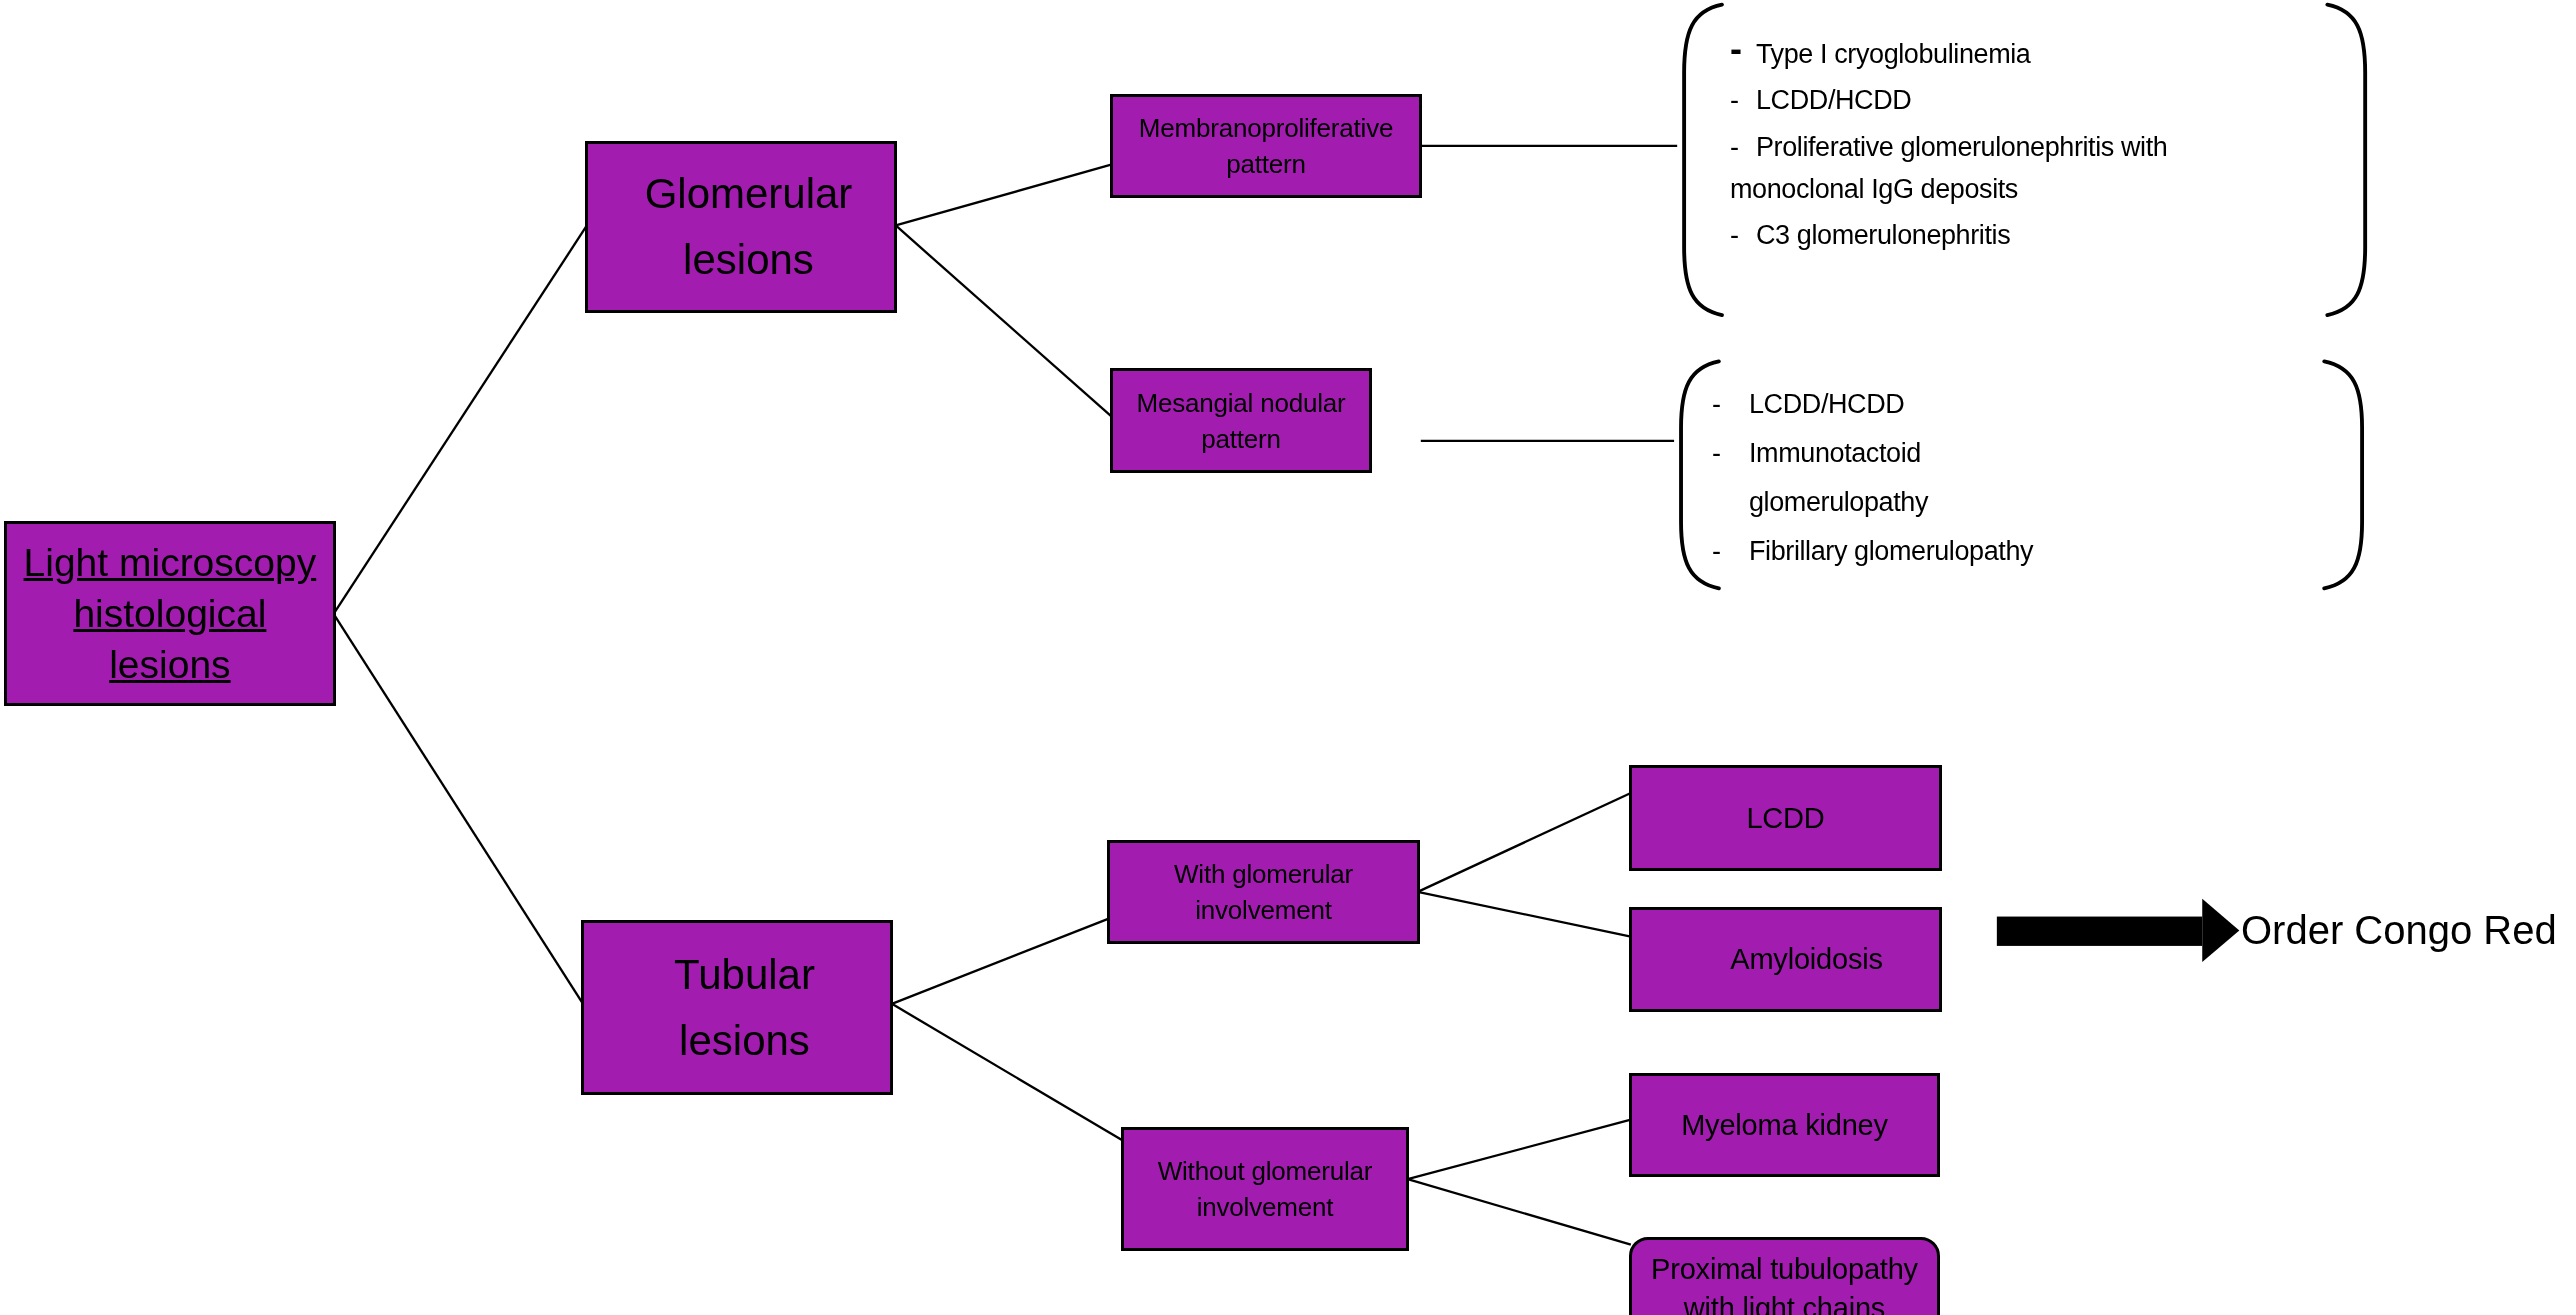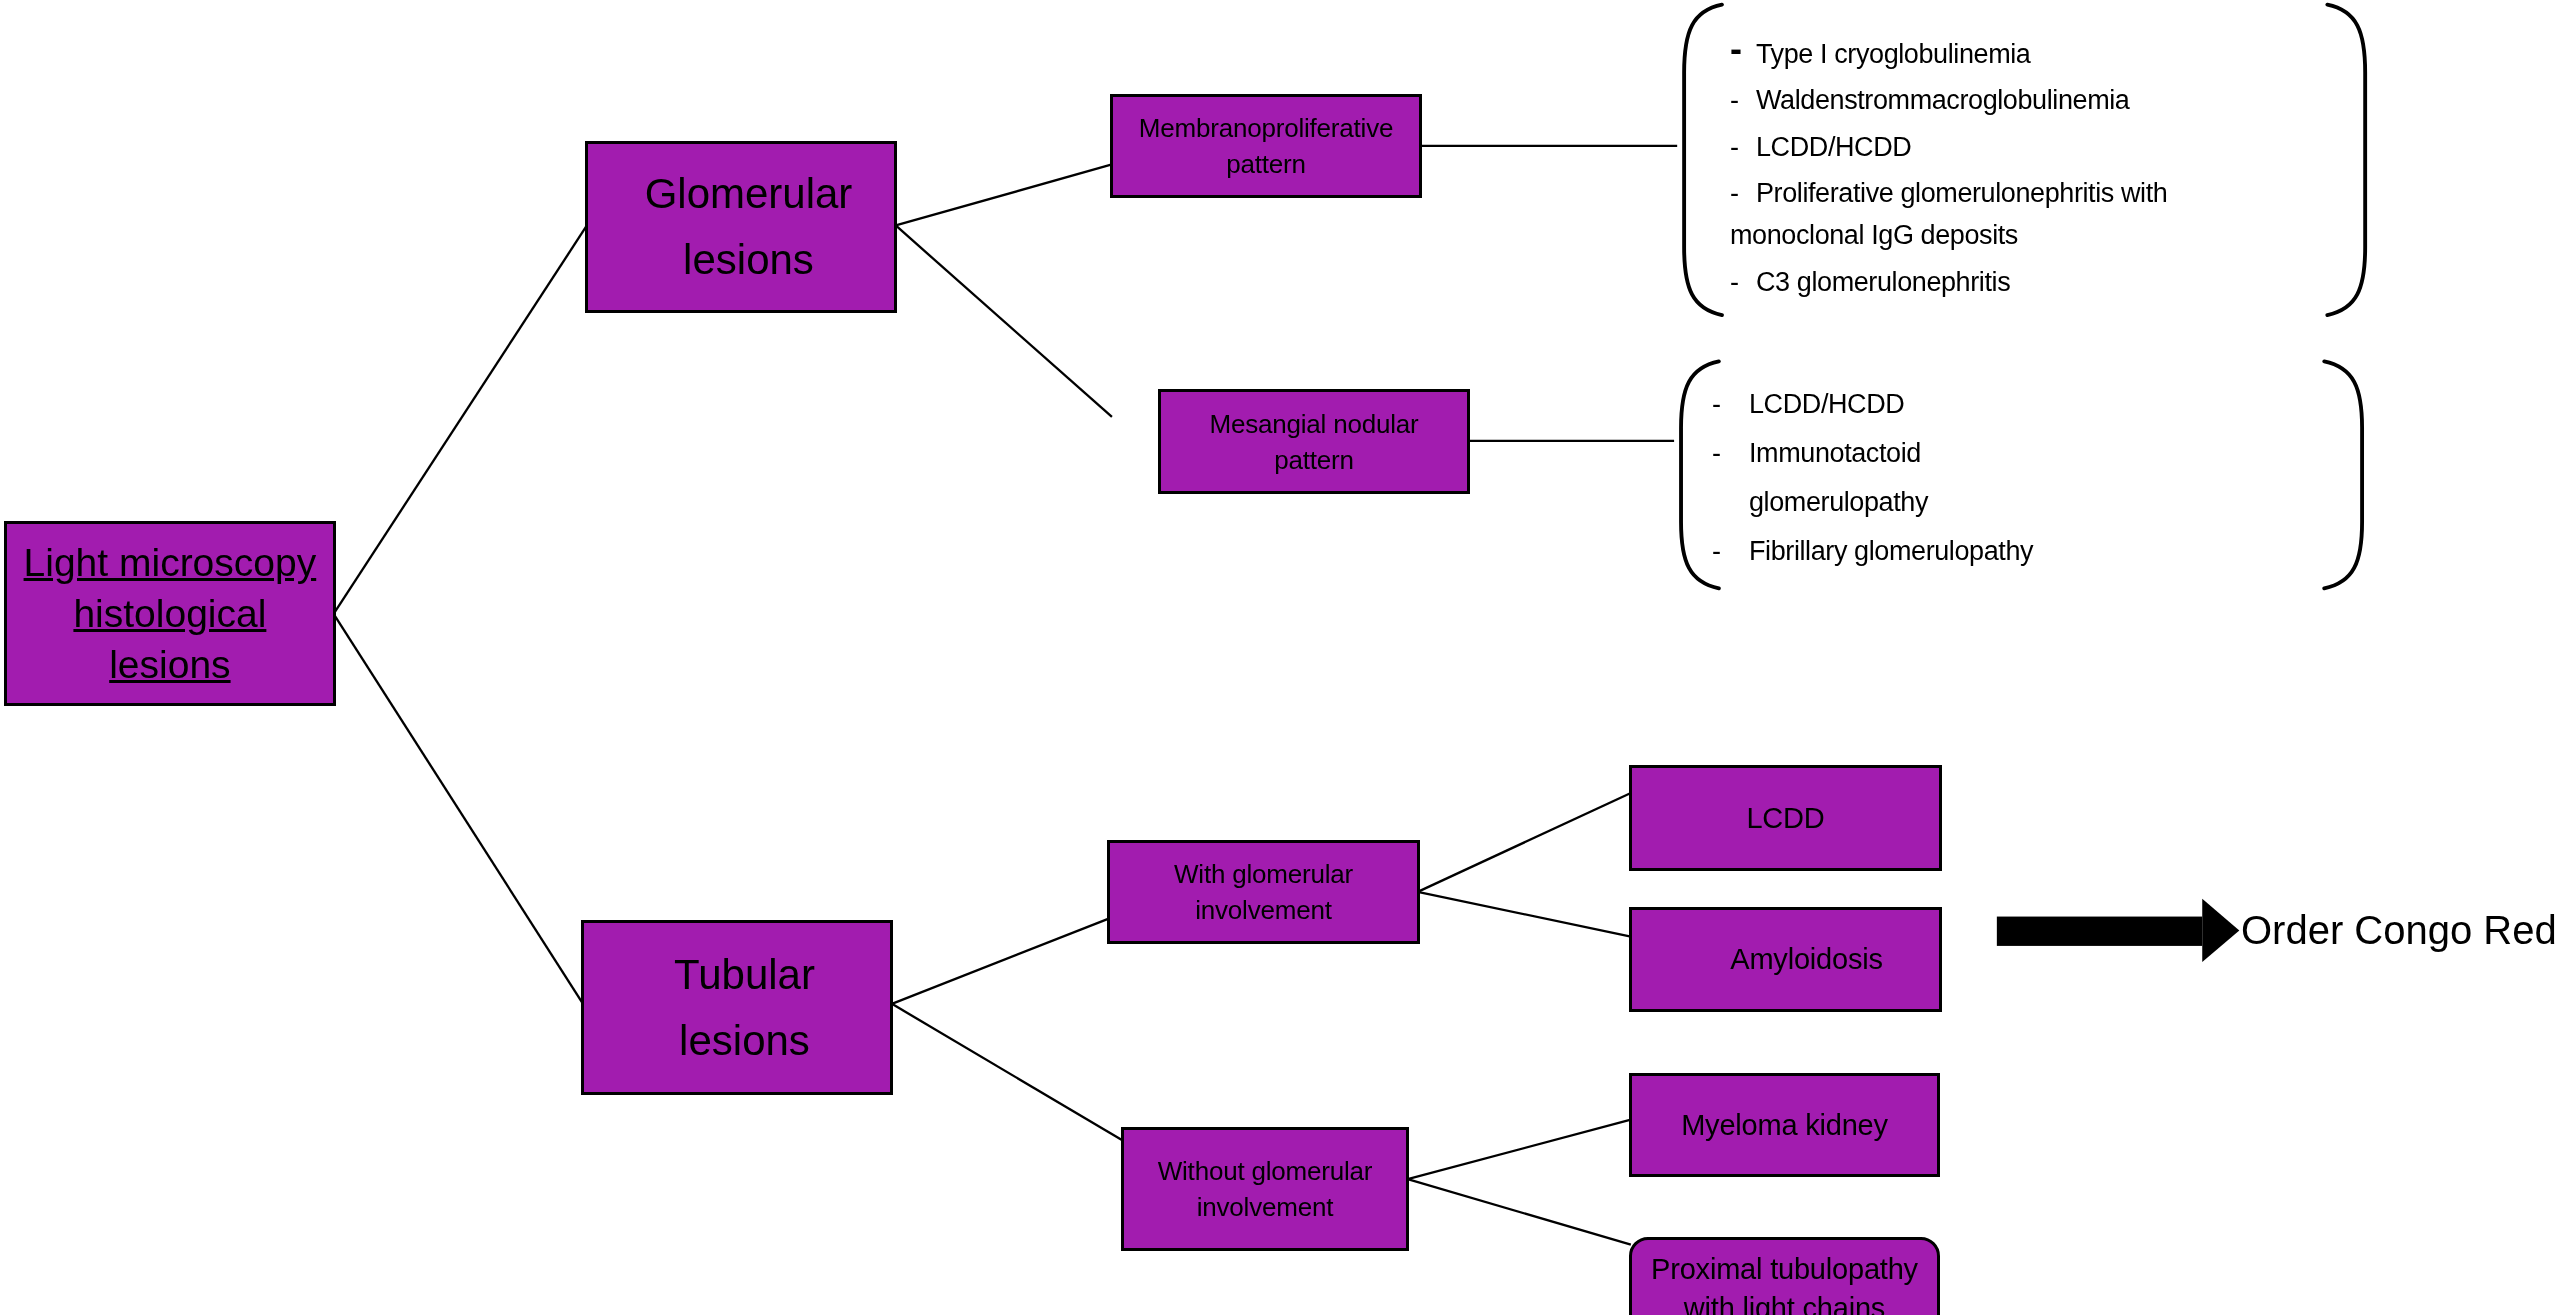--- a/index.html
+++ b/index.html
@@ -122,21 +122,21 @@
   <div class="box main-box" style="left:581px; top:920px; width:312px; height:175px;">
     <span class="lbl">Tubular
 lesions</span>
   </div>
 
   <div class="box mid-box" style="left:1110px; top:94px; width:312px; height:104px;">
     <span class="lbl">Membranoproliferative
 pattern</span>
   </div>
 
-  <div class="box mid-box" style="left:1110px; top:389px; width:312px; height:105px;margin-left:48px;">
+  <div class="box mid-box" style="left:1110px; top:368px; width:262px; height:105px;">
     <span class="lbl">Mesangial nodular
 pattern</span>
   </div>
 
   <div class="box mid-box" style="left:1107px; top:840px; width:313px; height:104px;">
     <span class="lbl">With glomerular
 involvement</span>
   </div>
 
   <div class="box mid-box" style="left:1121px; top:1127px; width:288px; height:124px;">
@@ -159,23 +159,20 @@
   <div class="box leaf-box" style="left:1629px; top:1208px; width:311px; height:104px;border-radius:19px;">
     <span class="lbl">Proximal tubulopathy
 with light chains</span>
   </div>
 
   <div id="list-membrano" class="entity-list" style="left:1730px; top:28px; width:618px;">
     <div class="li">
       <span class="dash">-</span><span class="itxt">Type I cryoglobulinemia</span>
     </div>
     <div class="li">
-      <span class="dash">-</span><span class="itxt">Waldenstrommacroglobulinemia</span>
-    </div>
-    <div class="li">
       <span class="dash">-</span><span class="itxt">LCDD/HCDD</span>
     </div>
     <div class="li">
       <span class="dash">-</span><span class="itxt">Proliferative glomerulonephritis with
 monoclonal IgG deposits</span>
     </div>
     <div class="li">
       <span class="dash">-</span><span class="itxt">C3 glomerulonephritis</span>
     </div>
   </div>

